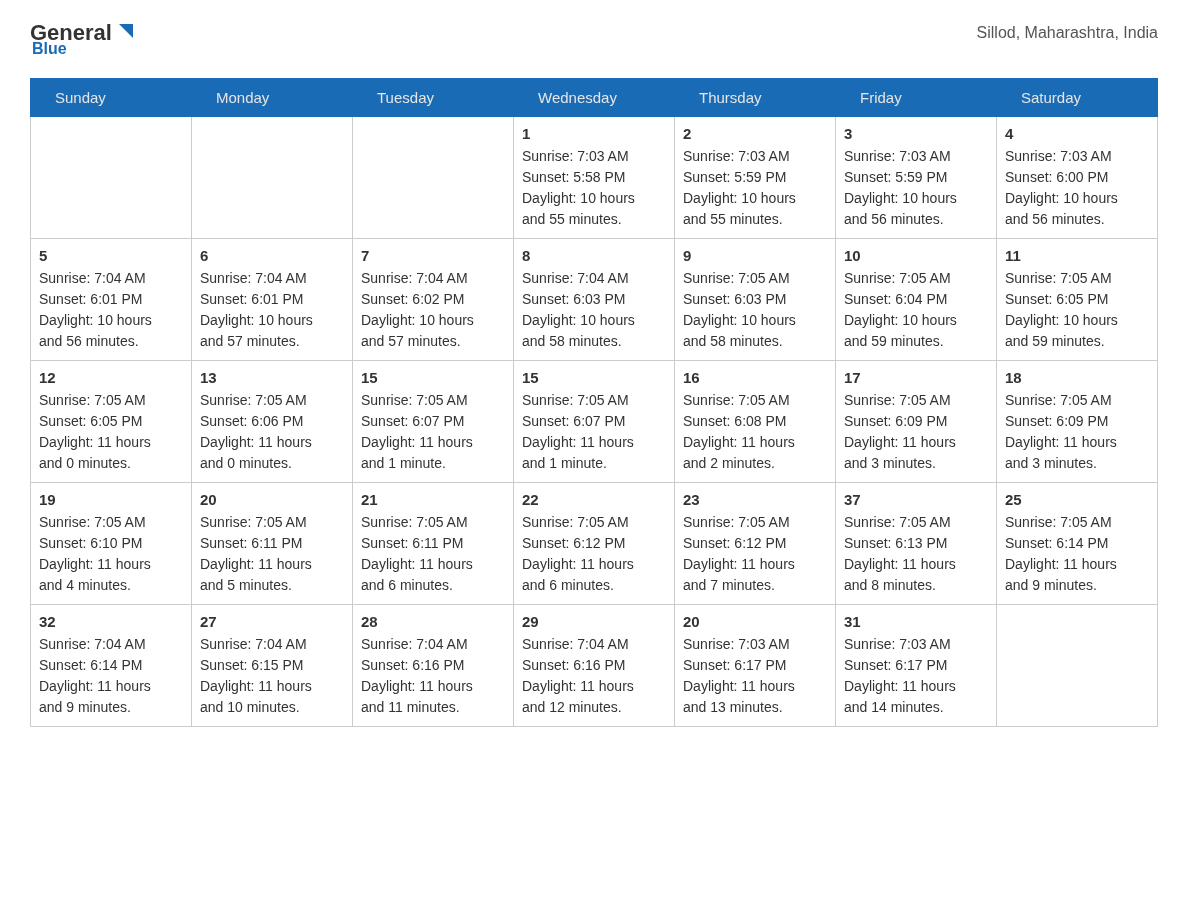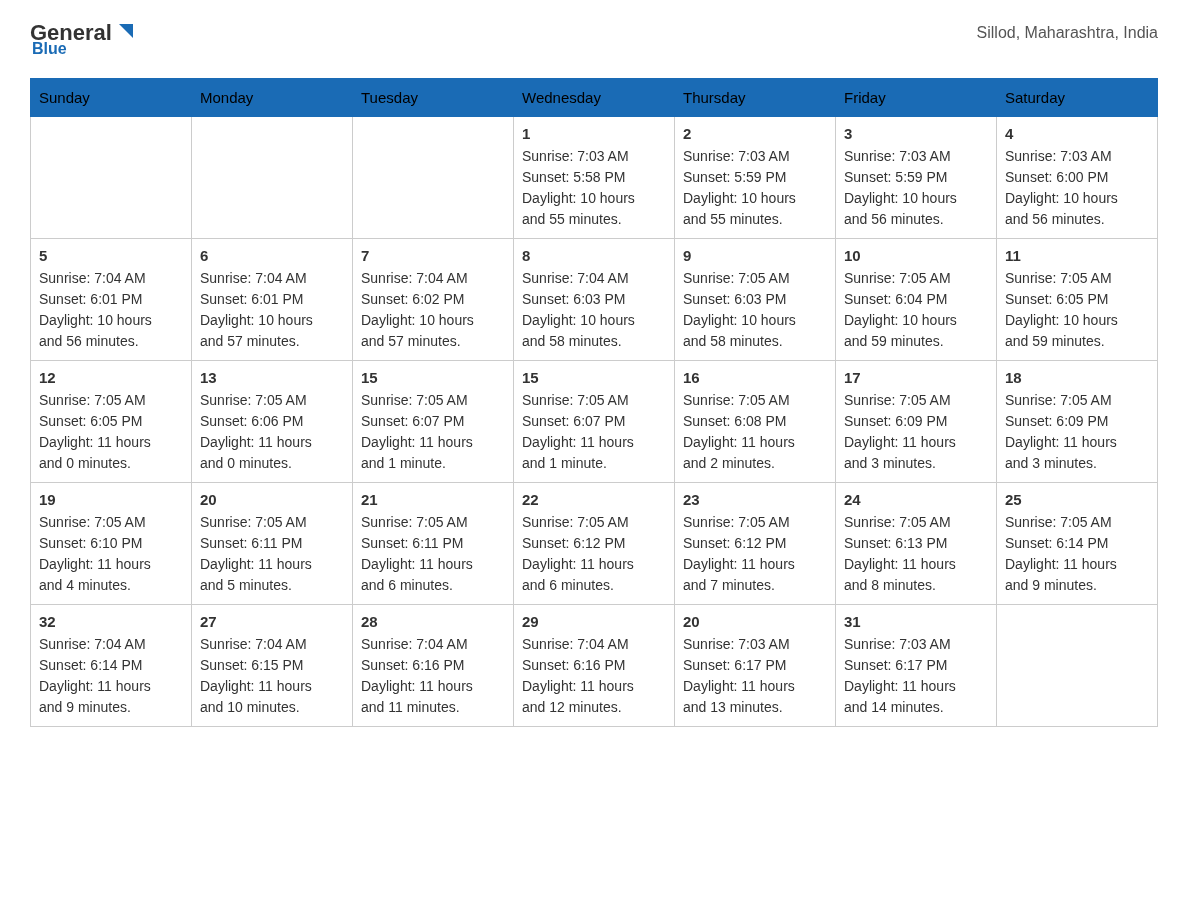--- a/index.html
+++ b/index.html
@@ -46,22 +46,22 @@
       color: #555;
       margin-top: 4px;
     }
     .calendar-table {
       width: 100%;
       border-collapse: collapse;
       border: 1px solid #ccc;
     }
     .calendar-table th {
       background-color: #1a6bb5;
-      color: #000000;
-      padding: 10px 8px;
+      color: #e5e5e5;
+      padding: 10px 24px;
       text-align: left;
       font-size: 15px;
       font-weight: normal;
       border: 1px solid #1a6bb5;
     }
     .calendar-table td {
       vertical-align: top;
       padding: 8px;
       border: 1px solid #ccc;
       width: 14.28%;
@@ -285,21 +285,21 @@
 and 6 minutes.</div>
         </td>
         <td>
           <span class="day-number">23</span>
           <div class="day-info" style="white-space: pre-line;">Sunrise: 7:05 AM
 Sunset: 6:12 PM
 Daylight: 11 hours
 and 7 minutes.</div>
         </td>
         <td>
-          <span class="day-number">24</span>
+          <span class="day-number">37</span>
           <div class="day-info" style="white-space: pre-line;">Sunrise: 7:05 AM
 Sunset: 6:13 PM
 Daylight: 11 hours
 and 8 minutes.</div>
         </td>
         <td>
           <span class="day-number">25</span>
           <div class="day-info" style="white-space: pre-line;">Sunrise: 7:05 AM
 Sunset: 6:14 PM
 Daylight: 11 hours

